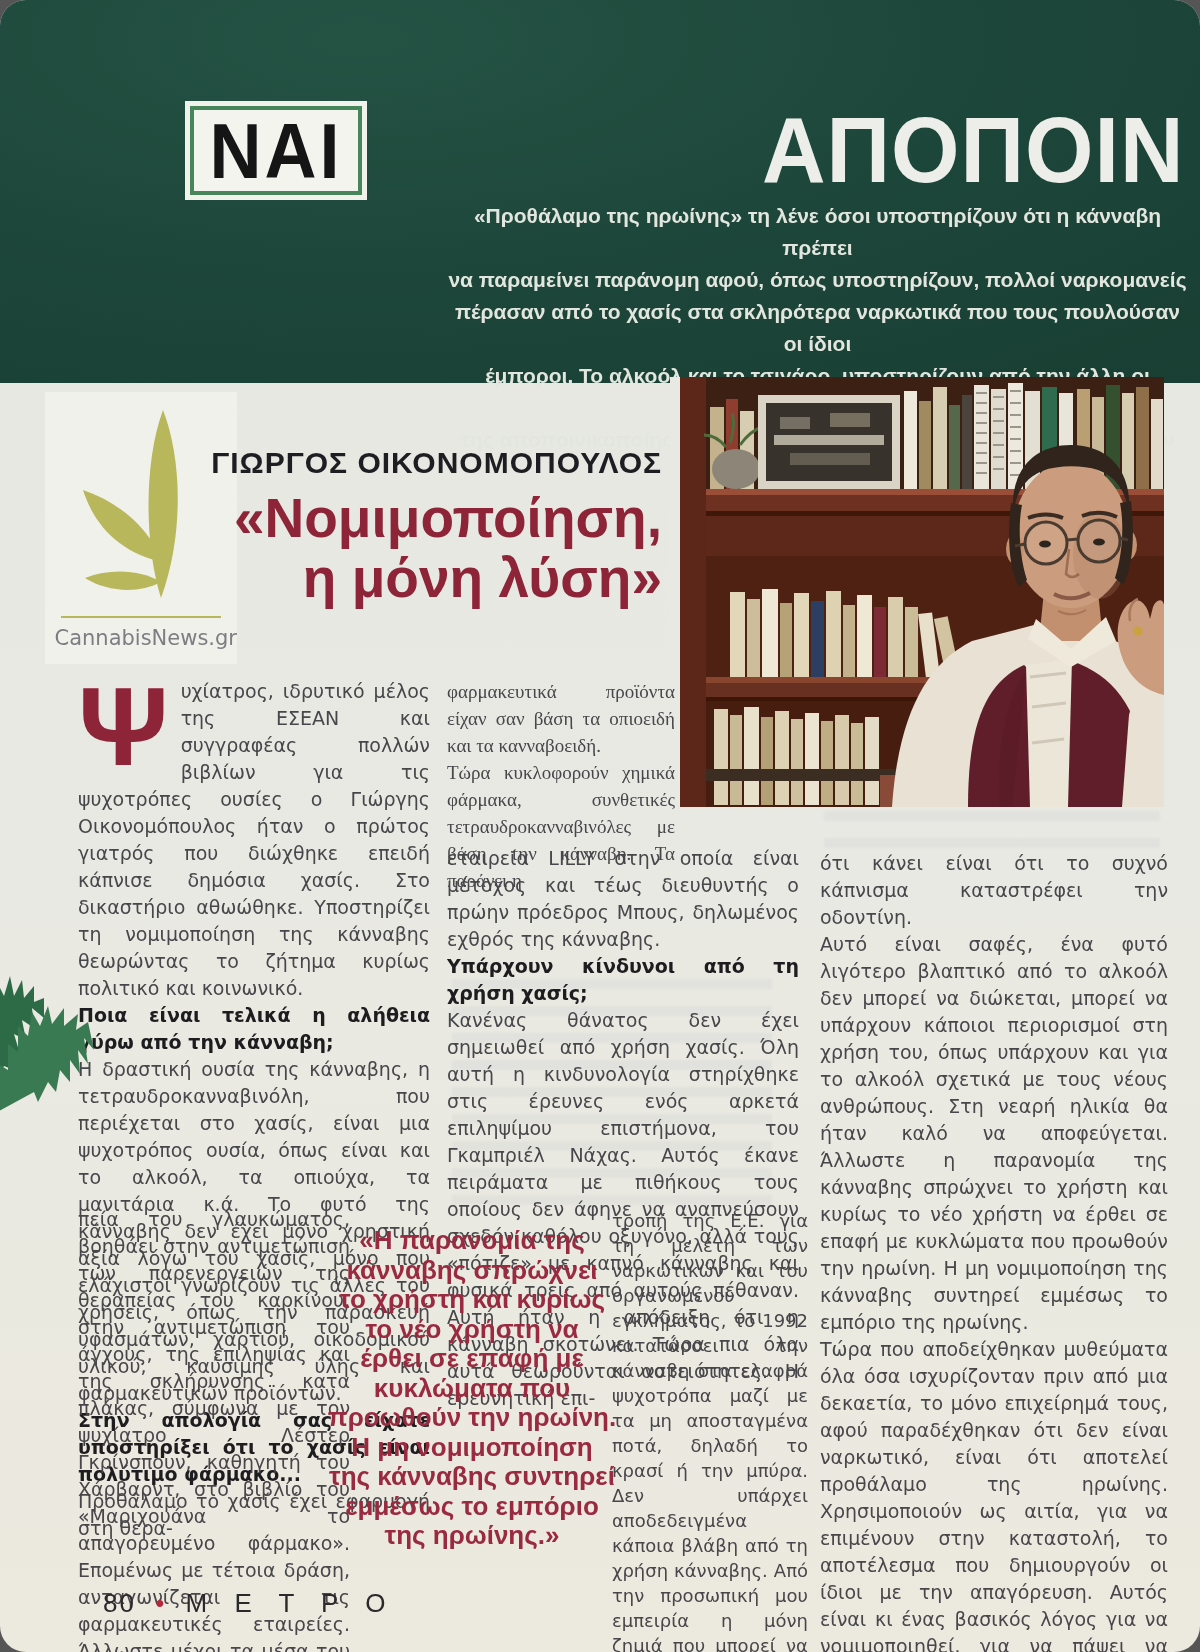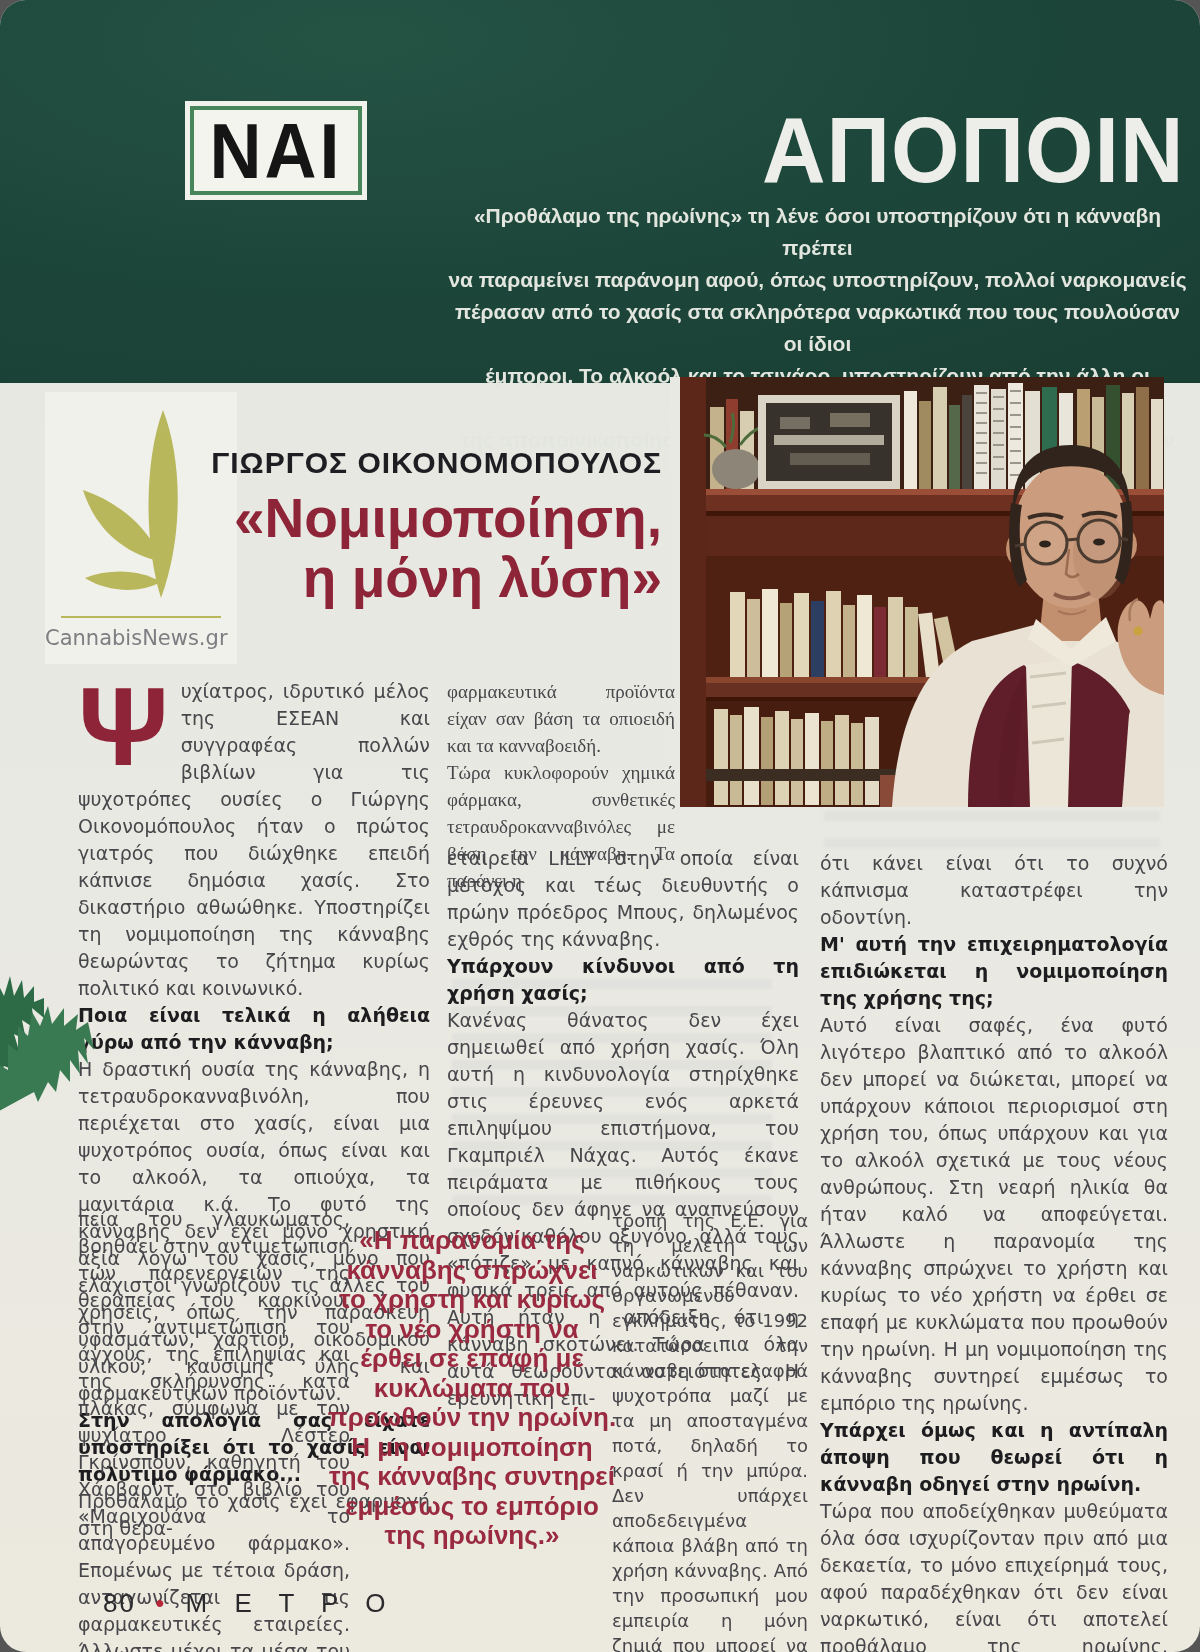--- a/index.html
+++ b/index.html
@@ -18,21 +18,21 @@
             font-family:"Liberation Sans",sans-serif;transform:scaleY(1.08);}
   .apopoin{left:762px;top:106px;font-size:88px;font-weight:bold;color:#edeee9;line-height:1;
            letter-spacing:1px;white-space:nowrap;font-family:"Liberation Sans",sans-serif;transform:scaleY(1.05);}
   .banner-intro{left:445px;top:200px;width:745px;text-align:center;white-space:pre-line;
                 font-size:21px;line-height:32px;font-weight:bold;color:#e2e6df;
                 font-family:"Liberation Sans",sans-serif;}
 
   
   .logo-box{left:45px;top:392px;width:192px;height:272px;background:rgba(246,247,242,.6);}
   .logo-rule{position:absolute;left:16px;right:16px;bottom:46px;height:2px;background:#b9b75c;}
-  .logo-caption{position:absolute;left:0;right:0;bottom:14px;text-align:left;
+  .logo-caption{position:absolute;left:0;right:0;bottom:14px;text-align:right;
                 font-size:21px;color:#7d7d82;font-family:"DejaVu Sans",sans-serif;}
 
   
   .kicker{left:200px;top:446px;width:462px;text-align:right;font-size:30px;font-weight:bold;
           color:#1e1e22;letter-spacing:1px;font-family:"Liberation Sans",sans-serif;}
   .title{left:140px;top:488px;width:522px;text-align:right;white-space:pre-line;
          font-size:55px;line-height:60px;font-weight:bold;color:#8e2438;
          font-family:"Liberation Sans",sans-serif;}
 
   
@@ -261,23 +261,21 @@
     <p class="q">Υπάρχουν κίνδυνοι από τη χρήση χασίς;</p>
     <p>Κανένας θάνατος δεν έχει σημειωθεί από χρήση χασίς. Όλη αυτή η κινδυνολογία στηρίχθηκε στις έρευνες ενός αρκετά επιληψίμου επιστήμονα, του Γκαμπριέλ Νάχας. Αυτός έκανε πειράματα με πιθήκους τους οποίους δεν άφηνε να αναπνεύσουν σχεδόν καθόλου οξυγόνο, αλλά τους «πότιζε» με καπνό κάνναβης και φυσικά τρεις από αυτούς πέθαναν. Αυτή ήταν η απόδειξη ότι η κάνναβη σκοτώνει. Τώρα πια όλα αυτά θεωρούνται αστειότητες. Η ερευνητική επι-</p>
   </div>
 
   <div class="abs bt col2c z2">
     <p>τροπή της Ε.Ε. για τη μελέτη των ναρκωτικών και του οργανωμένου εγκλήματος, το 1992 κατατάσσει την κάνναβη στα ελαφρά ψυχοτρόπα μαζί με τα μη αποσταγμένα ποτά, δηλαδή το κρασί ή την μπύρα. Δεν υπάρχει αποδεδειγμένα κάποια βλάβη από τη χρήση κάνναβης. Από την προσωπική μου εμπειρία η μόνη ζημιά που μπορεί να θεωρηθεί</p>
   </div>
 
   <div class="abs bt col3 z2">
     <p>ότι κάνει είναι ότι το συχνό κάπνισμα καταστρέφει την οδοντίνη.</p>
-    <p class="q">Μ' αυτή την επιχειρηματολογία επιδιώκεται η νομιμοποίηση της χρήσης της;</p>
     <p>Αυτό είναι σαφές, ένα φυτό λιγότερο βλαπτικό από το αλκοόλ δεν μπορεί να διώκεται, μπορεί να υπάρχουν κάποιοι περιορισμοί στη χρήση του, όπως υπάρχουν και για το αλκοόλ σχετικά με τους νέους ανθρώπους. Στη νεαρή ηλικία θα ήταν καλό να αποφεύγεται. Άλλωστε η παρανομία της κάνναβης σπρώχνει το χρήστη και κυρίως το νέο χρήστη να έρθει σε επαφή με κυκλώματα που προωθούν την ηρωίνη. Η μη νομιμοποίηση της κάνναβης συντηρεί εμμέσως το εμπόριο της ηρωίνης.</p>
-    <p class="q">Υπάρχει όμως και η αντίπαλη άποψη που θεωρεί ότι η  κάνναβη οδηγεί στην ηρωίνη.</p>
     <p>Τώρα που αποδείχθηκαν μυθεύματα όλα όσα ισχυρίζονταν πριν από μια δεκαετία, το μόνο επιχείρημά τους, αφού παραδέχθηκαν ότι δεν είναι ναρκωτικό, είναι ότι αποτελεί προθάλαμο της ηρωίνης. Χρησιμοποιούν ως αιτία, για να επιμένουν στην καταστολή, το αποτέλεσμα που δημιουργούν οι ίδιοι με την απαγόρευση. Αυτός είναι κι ένας βασικός λόγος για να νομιμοποιηθεί, για να πάψει να λειτουργεί σαν εν δυναμει προθάλαμος για την ηρωινή, όπως γίνεται στην ίδια παράνομη αγορά.</p>
 
   </div>
 
   <div class="abs pullquote z2">«Η παρανομία της
 κάνναβης σπρώχνει
 το χρήστη και κυρίως
 το νέο χρήστη να
 έρθει σε επαφή με
 κυκλώματα που

